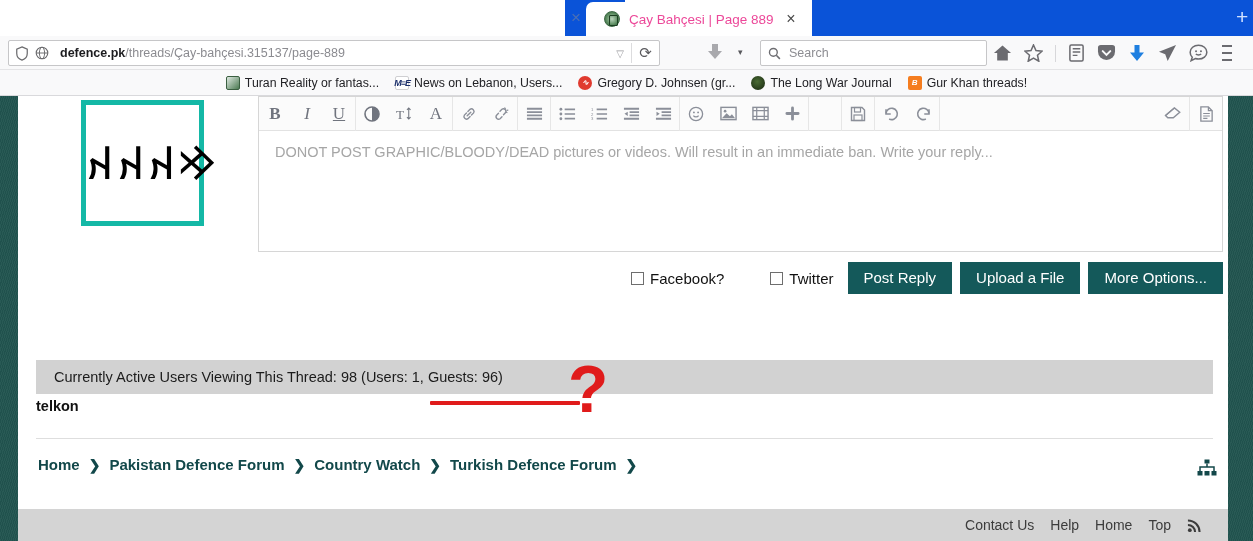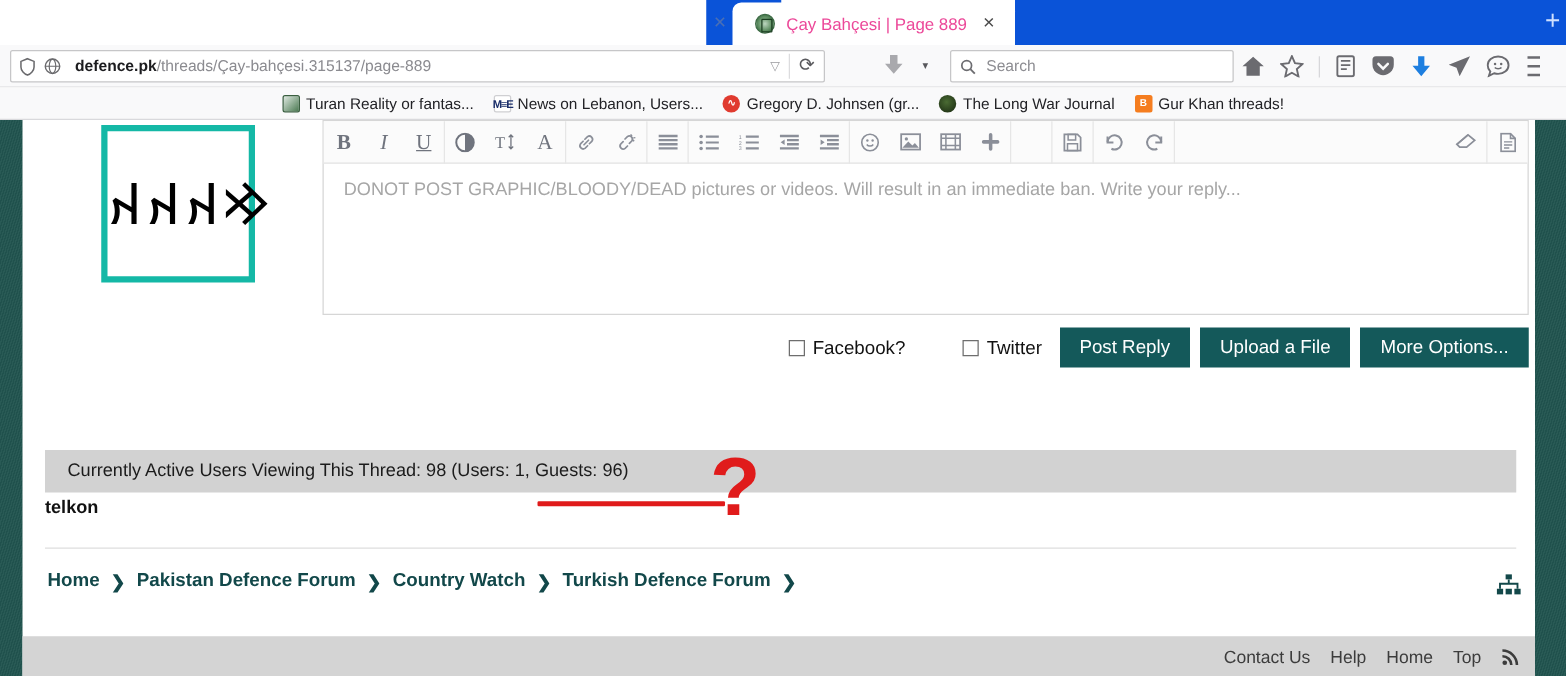--- a/index.html
+++ b/index.html
@@ -120,21 +120,21 @@
 
   
   .bookmarks {
     position: absolute; left: 0; top: 70px;
     width: 1253px; height: 26px;
     background: #f9f9fa;
     border-bottom: 1px solid #d9d9dc;
     display: flex; align-items: center; justify-content: center; gap: 16px;
   }
   .bm { display: flex; align-items: center; gap: 5px; font-size: 12.3px; color: #222226; white-space: nowrap; justify-content: flex-end; }
-  .bm-fav { width: 14px; height: 14px; border-radius: 2px; flex: 0 0 auto; display:flex; align-items:center; justify-content:center; font-size:8px; color:#fff; font-weight:700;}
+  .bm-fav { width: 14px; height: 14px; border-radius: 2px; flex: 0 0 auto; display:flex; align-items:center; justify-content:center; font-size:8px; color:#fff; font-weight:700;font-style:italic;}
   .fav-turan { background: linear-gradient(135deg,#dfe9e1,#4b7a52); border:1px solid #3a5f40; }
   .fav-me    { background: #ffffff; color:#1b2f6b; font-size:9px; letter-spacing:-1px; border:1px solid #cfcfd2;}
   .fav-red   { background: #e03a2f; border-radius: 50%; }
   .fav-lwj   { background: radial-gradient(circle at 45% 40%, #4a6b33, #17260f); border-radius:50%;}
   .fav-blog  { background: #f57d1f; }
 
   
   .page-bg {
     position: absolute; left: 0; top: 96px;
     width: 1253px; height: 445px;
@@ -241,21 +241,21 @@
   }
   .bc-chev { font-size: 14px; color: #12484a; font-weight: 700; }
   .sitemap-ico { position: absolute; left: 1197px; top: 459px; }
 
   
   .footer {
     position: absolute; left: 18px; top: 509px;
     width: 1210px; height: 32px;
     background: #d4d4d4;
     display: flex; align-items: center; justify-content: flex-end;
-    gap: 16px; padding-right: 12px;
+    gap: 16px; padding-right: 26px;
   }
   .footer a { font-size: 14px; color: #3c3c3c; text-decoration: none; }
   .rss-ico { color: #3c3c3c; display: flex; align-items: center; }
 </style>
 </head>
 <body>
 
 <div class="tabstrip">
   <div class="tab-blue-left">
     <span class="x">×</span>

